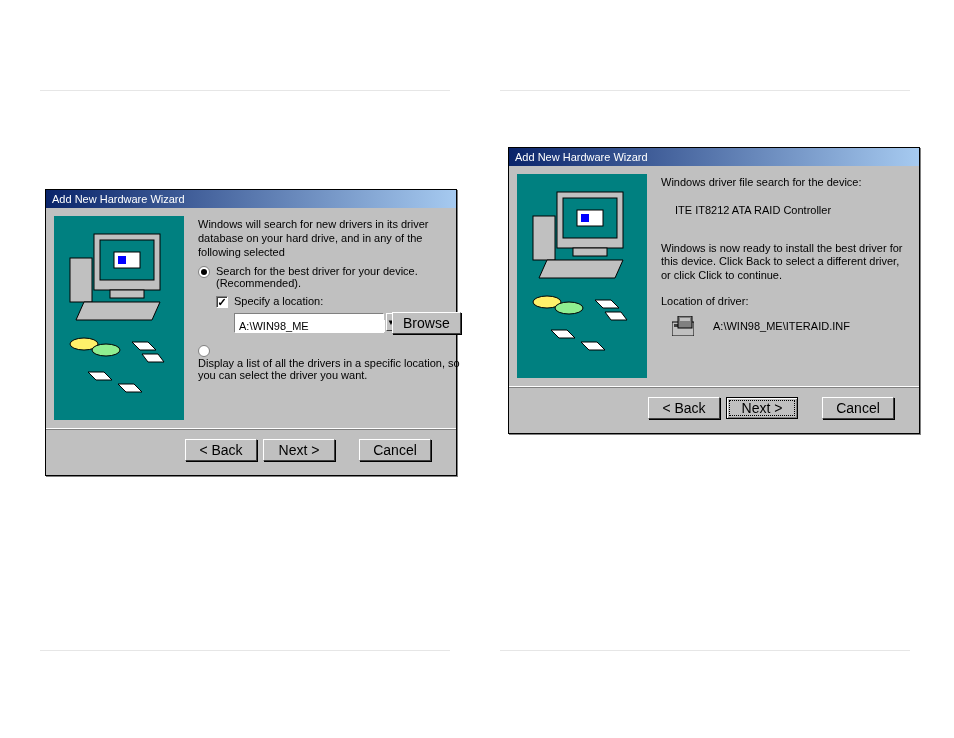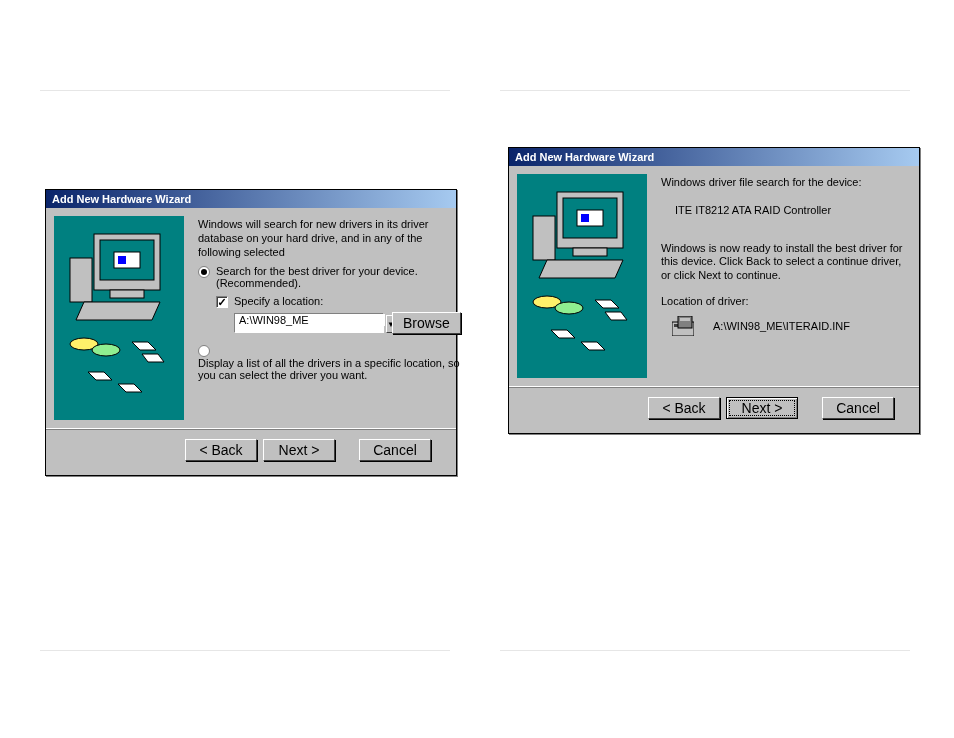--- a/index.html
+++ b/index.html
@@ -18,21 +18,21 @@
     }
     .dialog {
       position: absolute;
       border: 1px solid #000000;
       background: #c0c0c0;
       box-shadow: 1px 1px 0 #808080;
     }
     .titlebar {
       background: linear-gradient(to right, #0a246a, #a6caf0);
       color: #ffffff;
-      font-weight: bold;
+      font-weight: normal;
       padding: 3px 6px;
       font-size: 11px;
     }
     .body {
       display: flex;
       background: #c0c0c0;
       padding: 0;
     }
     .sidebar-image {
       width: 130px;
@@ -100,21 +100,21 @@
       font-size: 11px;
     }
     .combo {
       display: flex;
       border-top: 1px solid #808080;
       border-left: 1px solid #808080;
       border-bottom: 1px solid #ffffff;
       border-right: 1px solid #ffffff;
       background: #ffffff;
       height: 20px;
-      align-items: flex-start;
+      align-items: flex-end;
     }
     .combo input {
       border: none; outline: none;
       padding: 0 4px;
       font-size: 11px;
       flex: 1;
       background: #ffffff;
     }
     .combo-arrow {
       width: 16px; height: 18px;
@@ -262,21 +262,21 @@
         <ellipse cx="44" cy="126" rx="14" ry="6" fill="#90ee90" stroke="#000"></ellipse>
         <path d="M70 118 L86 118 L94 126 L78 126 Z" fill="#ffffff" stroke="#000"></path>
         <path d="M80 130 L96 130 L102 138 L86 138 Z" fill="#ffffff" stroke="#000"></path>
         <path d="M26 148 L42 148 L50 156 L34 156 Z" fill="#ffffff" stroke="#000"></path>
         <path d="M56 160 L72 160 L80 168 L64 168 Z" fill="#ffffff" stroke="#000"></path>
       </svg>
     </div>
     <div class="content">
       <p>Windows driver file search for the device:</p>
       <p style="margin-top:14px; margin-left:14px;">ITE IT8212 ATA RAID Controller</p>
-      <p style="margin-top:24px;">Windows is now ready to install the best driver for this device. Click Back to select a continue driver, or click Next to continue.</p>
+      <p style="margin-top:24px;">Windows is now ready to install the best driver for this device. Click Back to select a different driver, or click Click to continue.</p>
       <p class="location-row">Location of driver:</p>
       <div class="driver-location">
         <div class="floppy-icon">
           <svg width="22" height="20" viewBox="0 0 22 20">
             <rect x="0" y="6" width="22" height="14" fill="#c0c0c0" stroke="#000"></rect>
             <rect x="2" y="8" width="6" height="3" fill="#404040"></rect>
             <rect x="6" y="0" width="14" height="12" fill="#808080" stroke="#000"></rect>
             <rect x="8" y="2" width="10" height="3" fill="#c0c0c0"></rect>
           </svg>
         </div>

